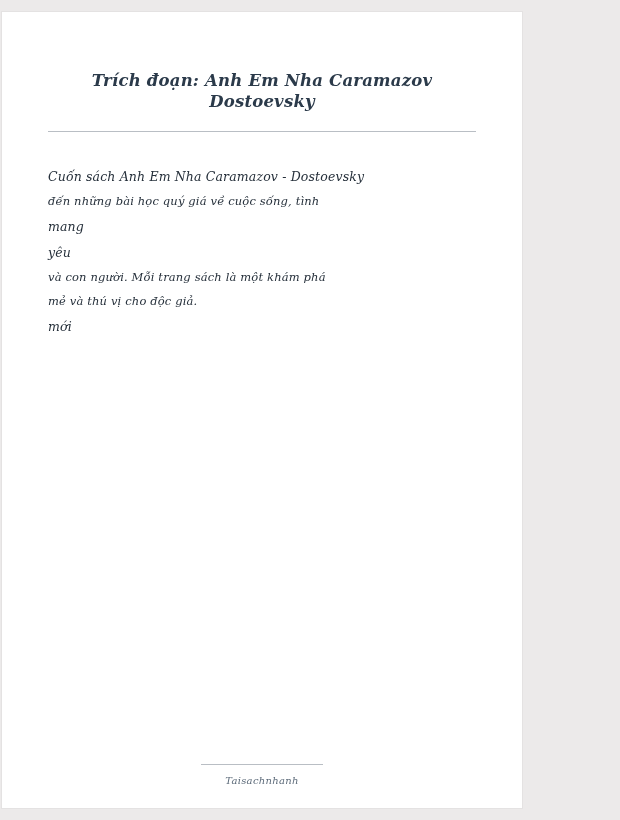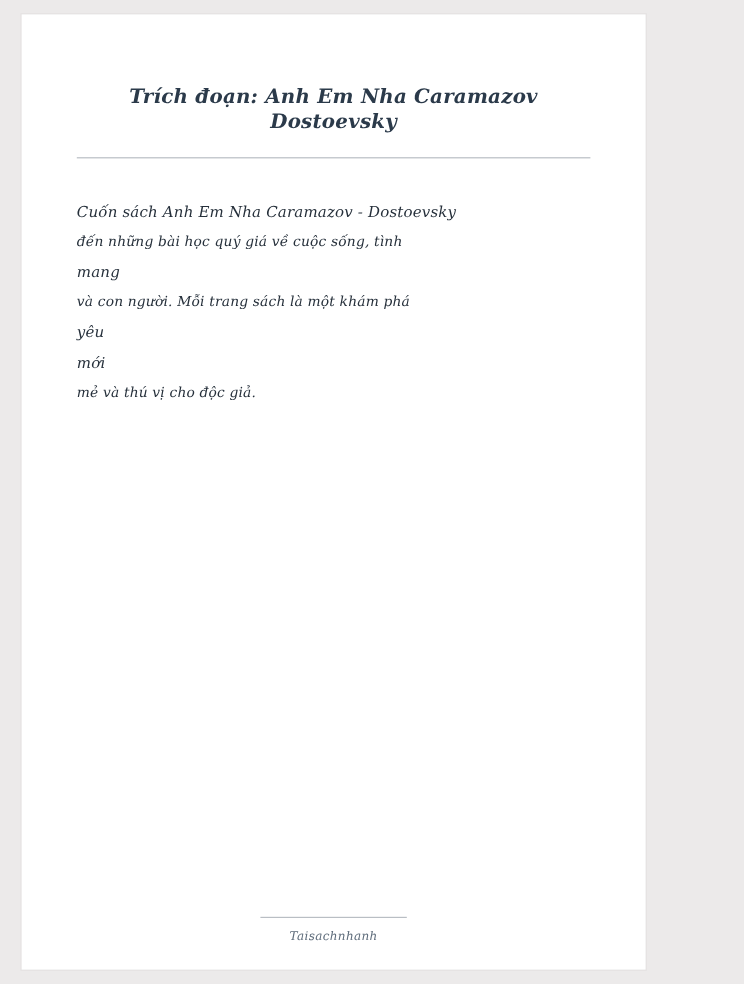--- a/index.html
+++ b/index.html
@@ -8,21 +8,21 @@
   }
   body {
     width: 620px;
     height: 820px;
     background: #eceaea;
     font-family: "Liberation Serif", serif;
     overflow: hidden;
   }
   .page {
     position: absolute;
-    left: 18px;
+    left: 2px;
     top: 12px;
     width: 520px;
     height: 796px;
     background: #ffffff;
     box-shadow: 0 0 0 1px #e4e2e2;
   }
   .doc-title {
     margin: 0;
     padding: 58px 46px 0 46px;
     text-align: center;
@@ -81,24 +81,24 @@
 <div class="page">
 
   <h1 class="doc-title">Trích đoạn: Anh Em Nha Caramazov Dostoevsky</h1>
 
   <div class="title-rule"></div>
 
   <div class="body-block">
     <div class="body-line">Cuốn sách Anh Em Nha Caramazov - Dostoevsky</div>
     <div class="body-line small">đến những bài học quý giá về cuộc sống, tình</div>
     <div class="body-line">mang</div>
+    <div class="body-line">yêu</div>
     <div class="body-line small">và con người. Mỗi trang sách là một khám phá</div>
-    <div class="body-line">yêu</div>
+    <div class="body-line small">mẻ và thú vị cho độc giả.</div>
     <div class="body-line">mới</div>
-    <div class="body-line small">mẻ và thú vị cho độc giả.</div>
   </div>
 
   <div class="footer">
     <div class="footer-rule"></div>
     <div class="footer-text">Taisachnhanh</div>
   </div>
 
 </div>
 
 </body></html>

